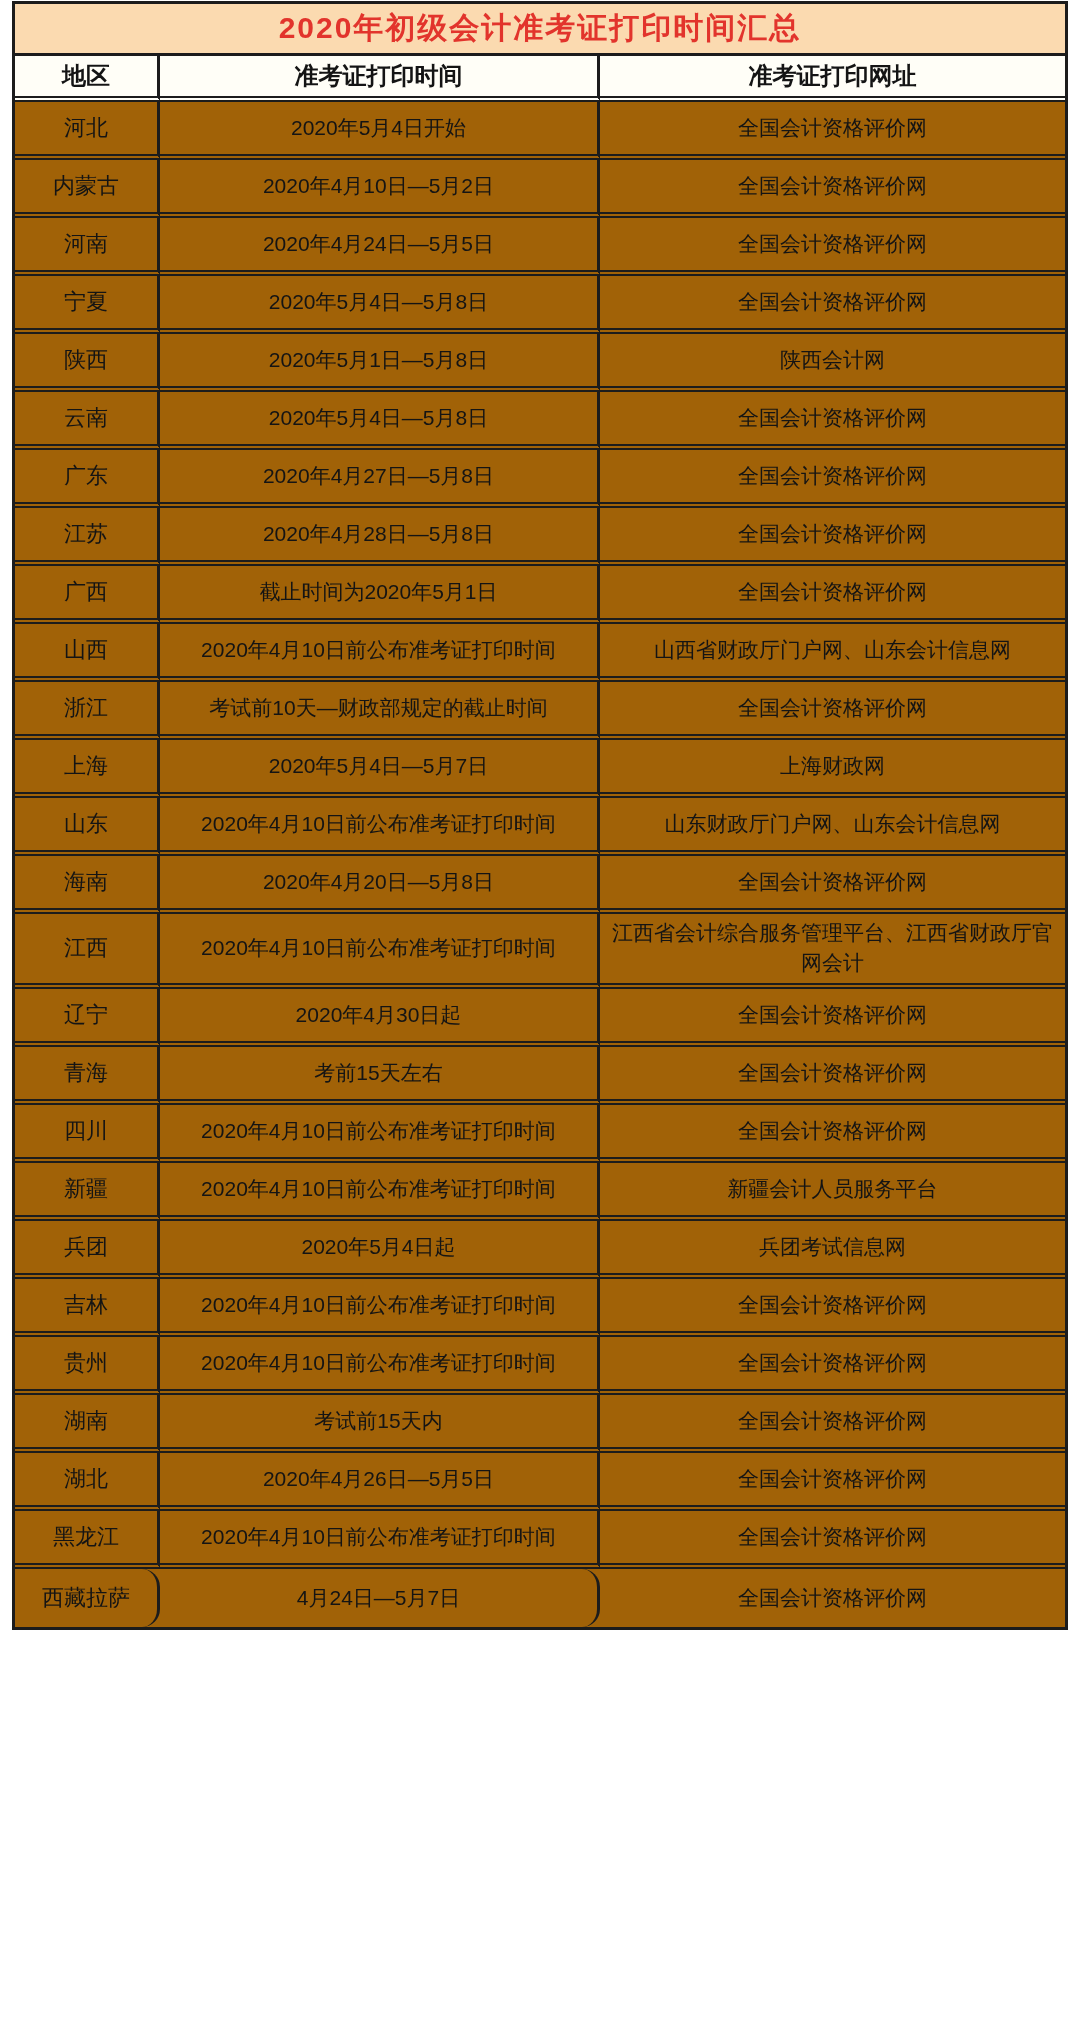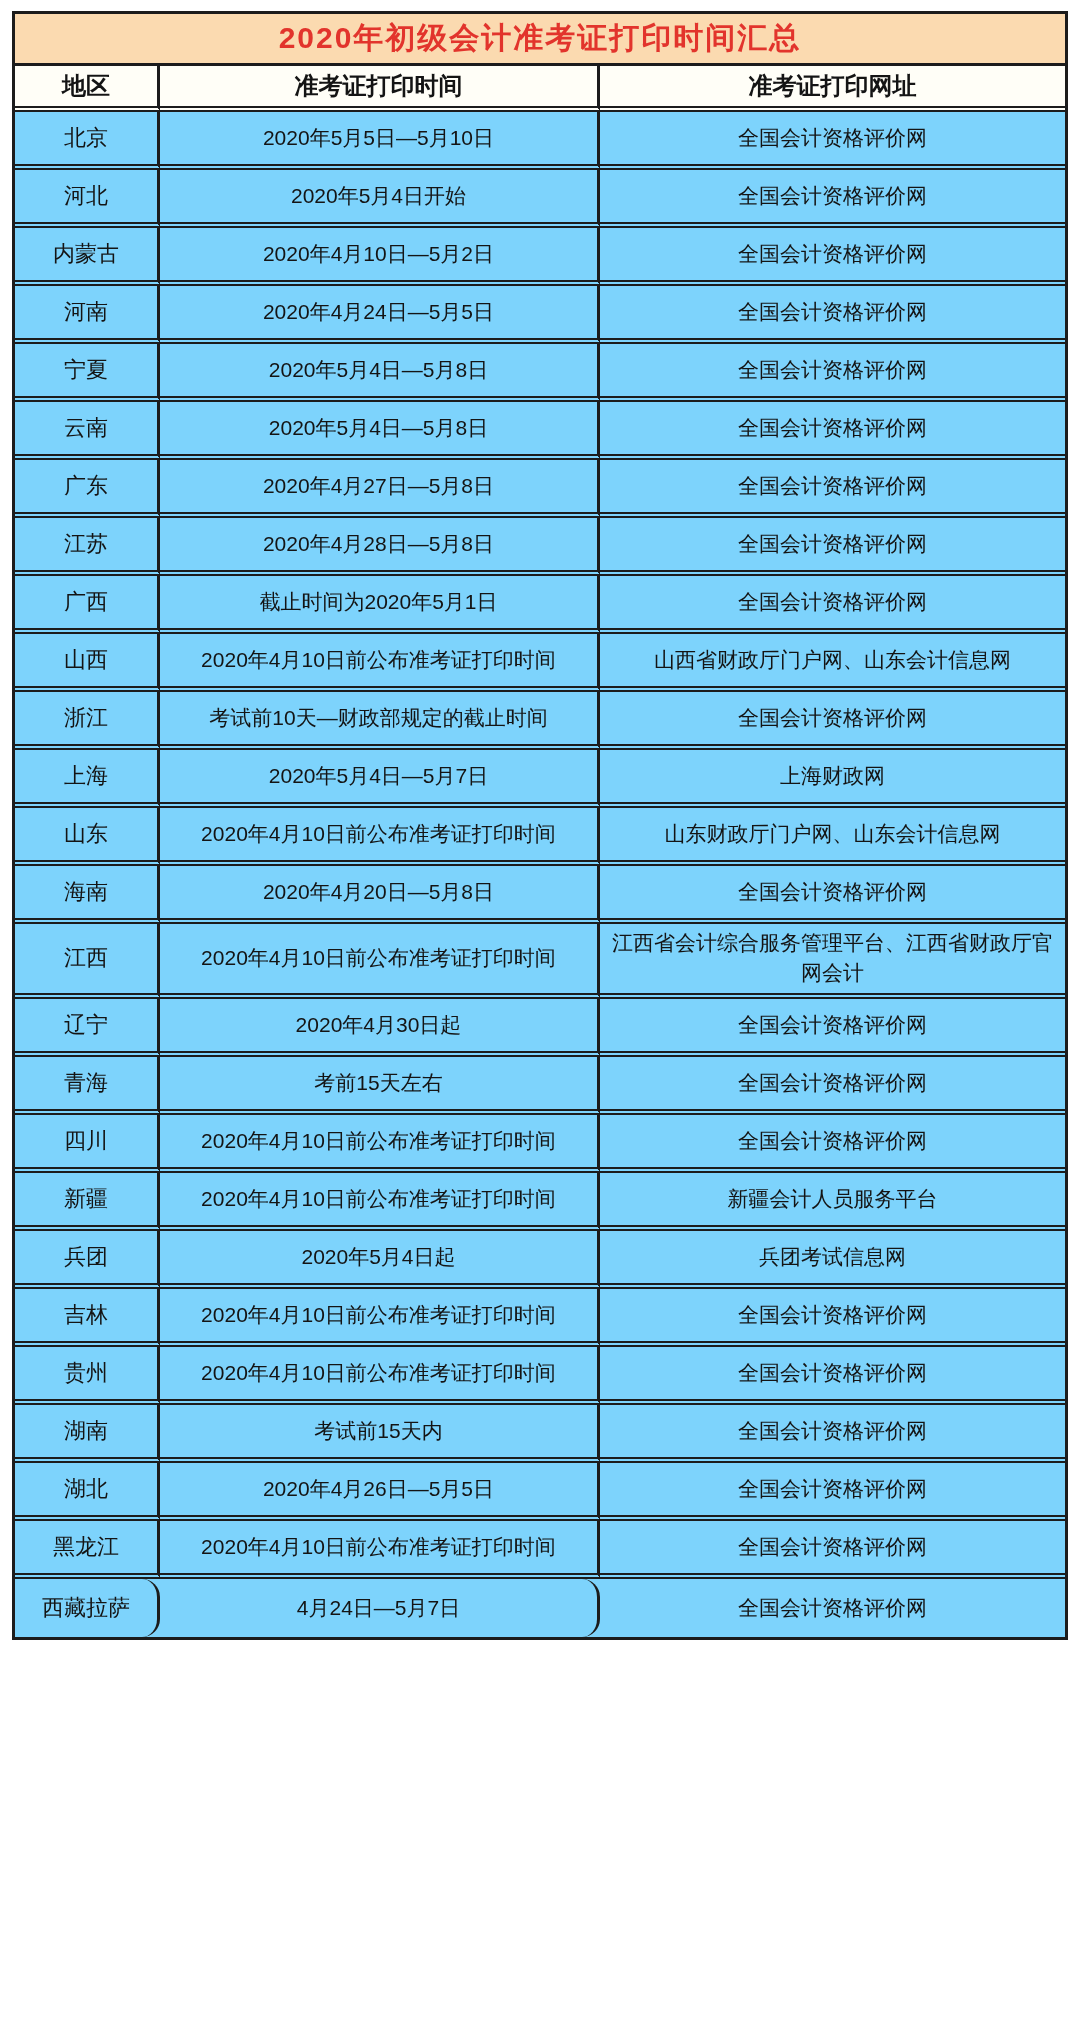--- a/index.html
+++ b/index.html
@@ -11,27 +11,27 @@
     position: relative;
     width: 1080px;
     height: 2040px;
     background: #ffffff;
     font-family: "Liberation Sans", "DejaVu Sans", sans-serif;
     overflow: hidden;
   }
   table.summary-table {
     position: absolute;
     left: 12px;
-    top: 11px;
+    top: 1px;
     width: 1056px;
     border-collapse: separate;
     border-spacing: 0;
     table-layout: fixed;
     border: 3px solid #1c1c1c;
-    background: #7dd3fc;
+    background: #a16207;
   }
   th, td {
     box-sizing: border-box;
     padding: 4px 8px;
     text-align: center;
     vertical-align: middle;
     color: #141414;
     overflow: hidden;
   }
   .title-cell {
@@ -87,44 +87,44 @@
       <tr>
         <th colspan="3" class="title-cell">2020年初级会计准考证打印时间汇总</th>
       </tr>
       <tr class="header-row">
         <th>地区</th>
         <th>准考证打印时间</th>
         <th>准考证打印网址</th>
       </tr>
     </thead>
     <tbody>
-    <tr>
-          <td>北京</td>
-          <td>2020年5月5日—5月10日</td>
-          <td>全国会计资格评价网</td>
-        </tr>
         <tr>
           <td>河北</td>
           <td>2020年5月4日开始</td>
           <td>全国会计资格评价网</td>
         </tr>
         <tr>
           <td>内蒙古</td>
           <td>2020年4月10日—5月2日</td>
           <td>全国会计资格评价网</td>
         </tr>
         <tr>
           <td>河南</td>
           <td>2020年4月24日—5月5日</td>
           <td>全国会计资格评价网</td>
         </tr>
         <tr>
           <td>宁夏</td>
           <td>2020年5月4日—5月8日</td>
           <td>全国会计资格评价网</td>
+        </tr>
+        <tr>
+          <td>陕西</td>
+          <td>2020年5月1日—5月8日</td>
+          <td>陕西会计网</td>
         </tr>
         <tr>
           <td>云南</td>
           <td>2020年5月4日—5月8日</td>
           <td>全国会计资格评价网</td>
         </tr>
         <tr>
           <td>广东</td>
           <td>2020年4月27日—5月8日</td>
           <td>全国会计资格评价网</td>

